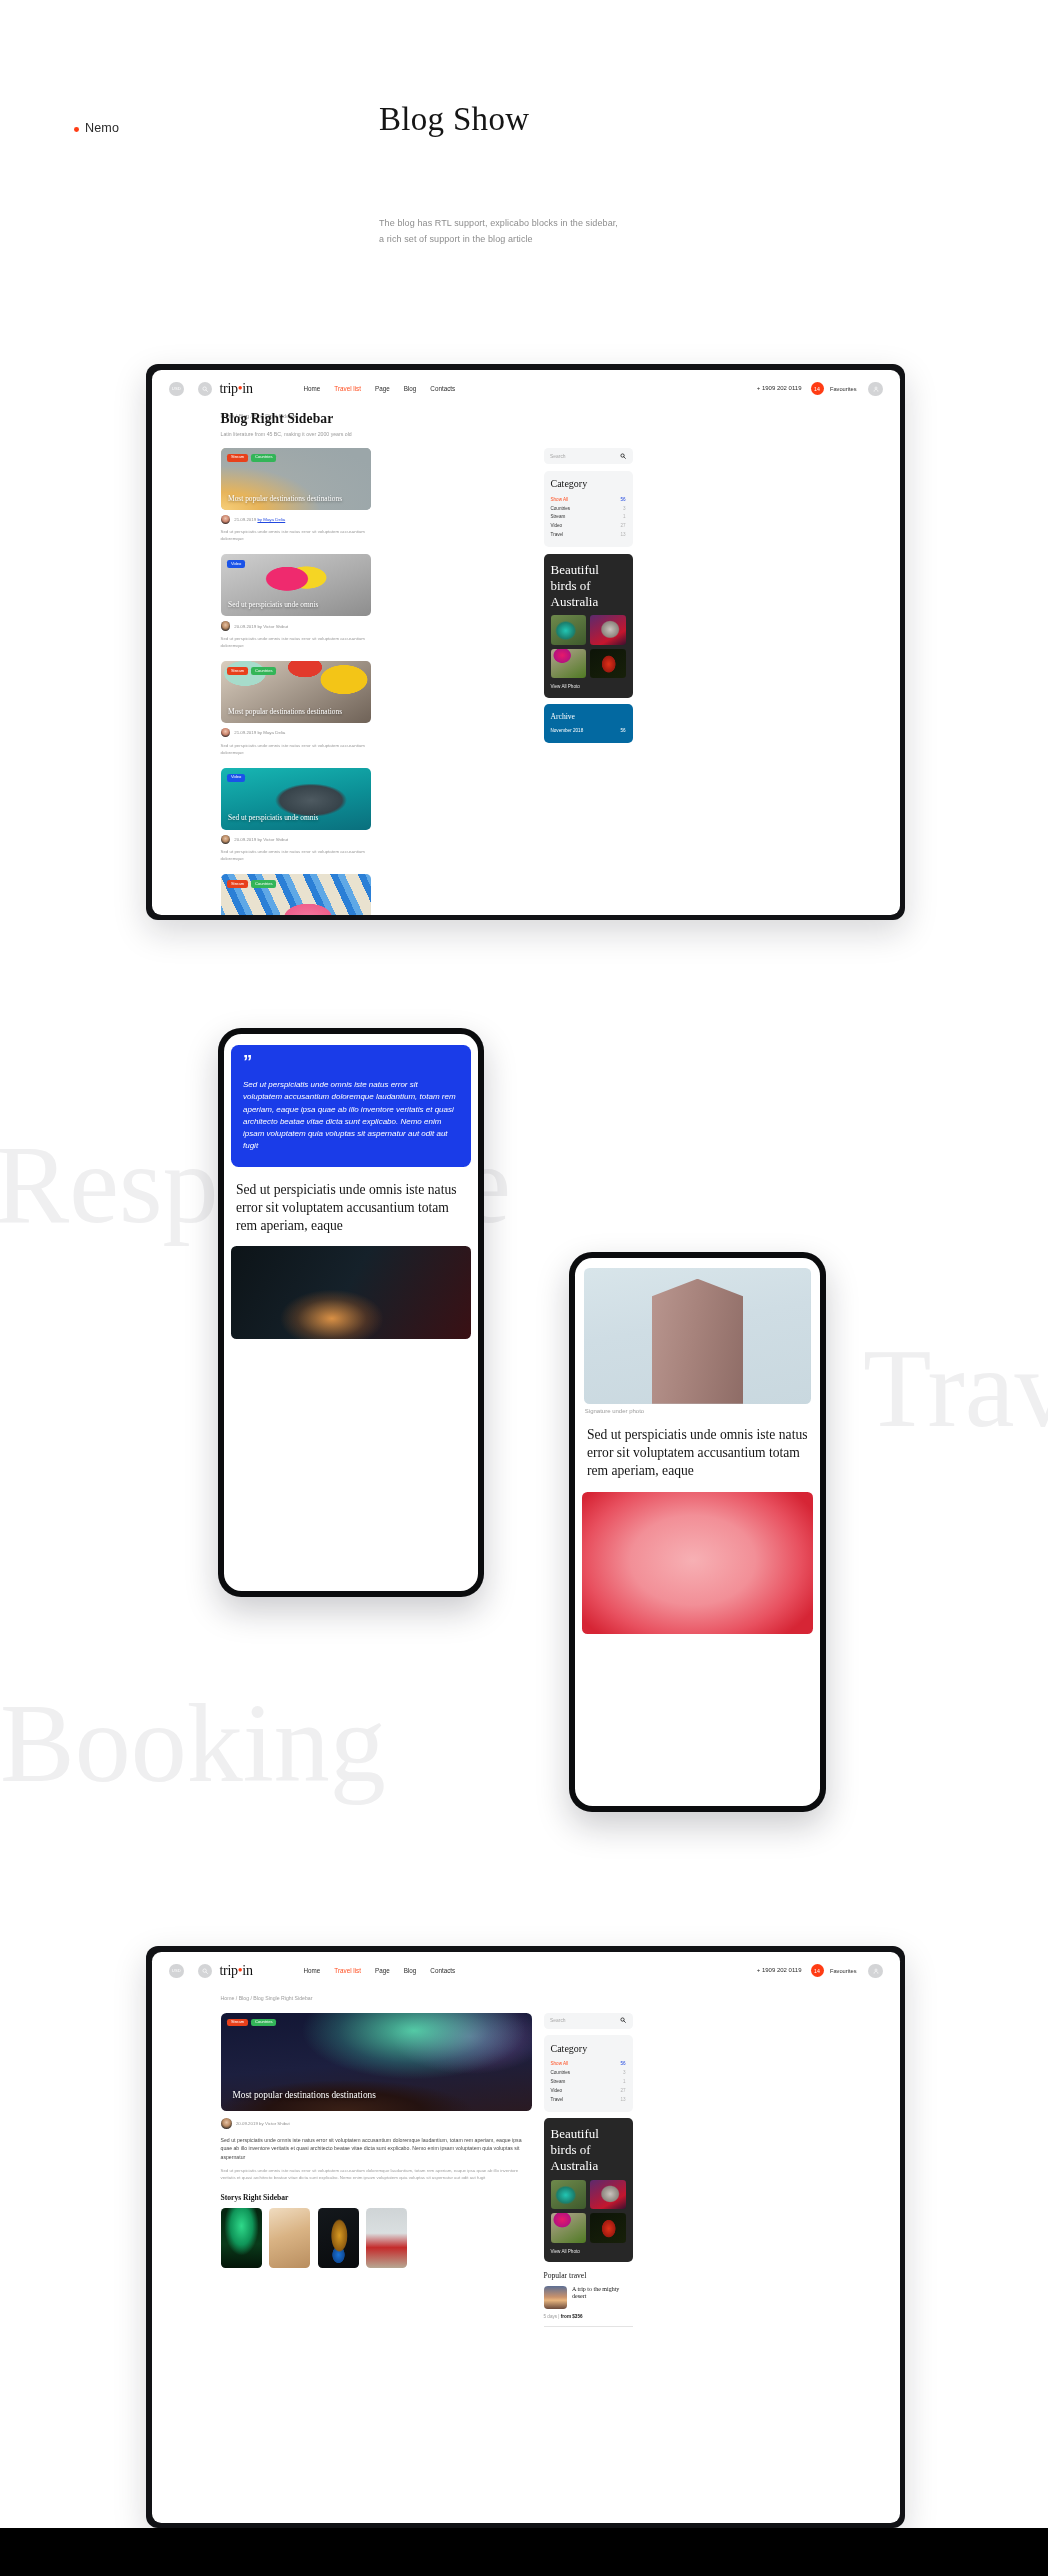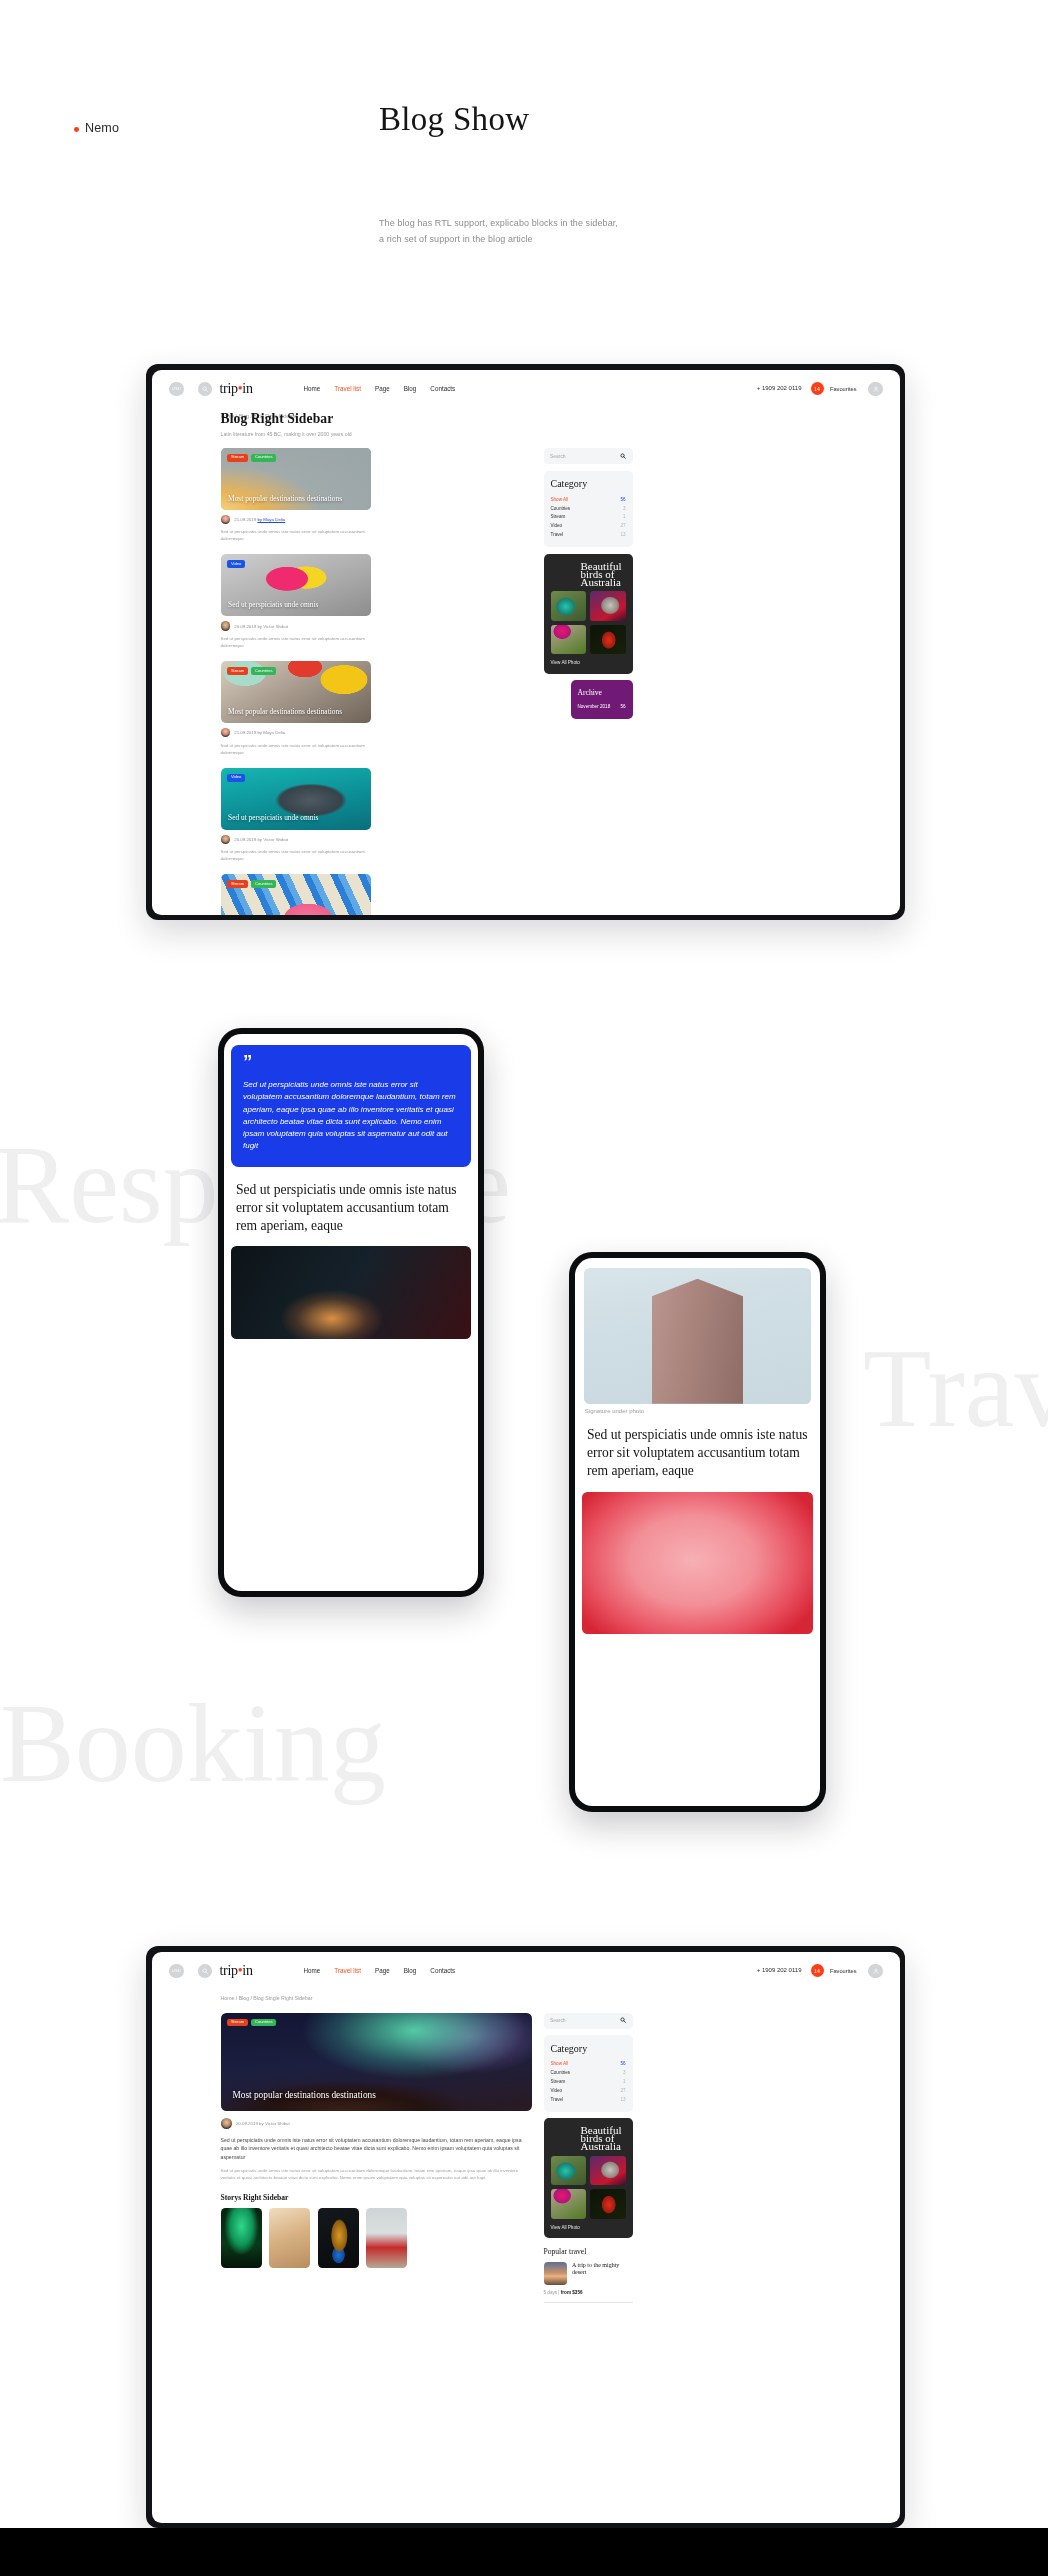--- a/index.html
+++ b/index.html
@@ -132,26 +132,26 @@
   .widget-title { font-size: 10px; color: #141414; margin-bottom: 5.5px; }
   .cat-row {
     display: flex; justify-content: space-between; align-items: center;
     font-size: 4.6px; padding: 1.9px 0; color: #333;
   }
   .cat-row.active .cat-name { color: #ff4d1f; }
   .cat-row.active .cat-count { color: #2148e0; }
   .cat-count { color: #b4b4b4; }
 
   .widget.dark { background: #272727; padding: 8.2px 7px 8.7px; }
-  .widget.dark .widget-title { color: #fff; font-size: 11px; line-height: 8px; margin-left: 30px; }
+  .widget.dark .widget-title { color: #fff; font-size: 13px; line-height: 16px; }
   .bird-grid { display: grid; grid-template-columns: 1fr 1fr; gap: 3.8px; margin-top: 5.5px; }
   .bird { height: 29.5px; border-radius: 3.3px; overflow: hidden; }
   .view-all { margin-top: 6px; font-size: 4.6px; color: #e6e6e6; }
 
-  .widget.blue { background: #701a75; padding: 7.6px 7px 8.7px; margin-left: 27px; }
+  .widget.blue { background: #0369a1; padding: 7.6px 7px 8.7px; }
   .widget.blue .widget-title { color: #fff; font-size: 7.6px; }
   .arch-row { display: flex; justify-content: space-between; font-size: 4.6px; color: #fff; padding: 1.6px 0; }
 
   .pop-title { font-size: 7.6px; color: #141414; margin-bottom: 5.5px; }
   .pop-item { display: flex; gap: 5.5px; align-items: flex-start; }
   .pop-thumb { width: 23px; height: 23px; border-radius: 3.8px; flex: none; overflow: hidden; }
   .pop-name { font-size: 6px; line-height: 7.6px; color: #141414; }
   .pop-price { font-size: 4.6px; color: #9a9a9a; margin-top: 4.9px; }
   .pop-price b { color: #141414; }
   .pop-rule { height: 0.5px; background: #e3e3e3; margin-top: 7px; }

